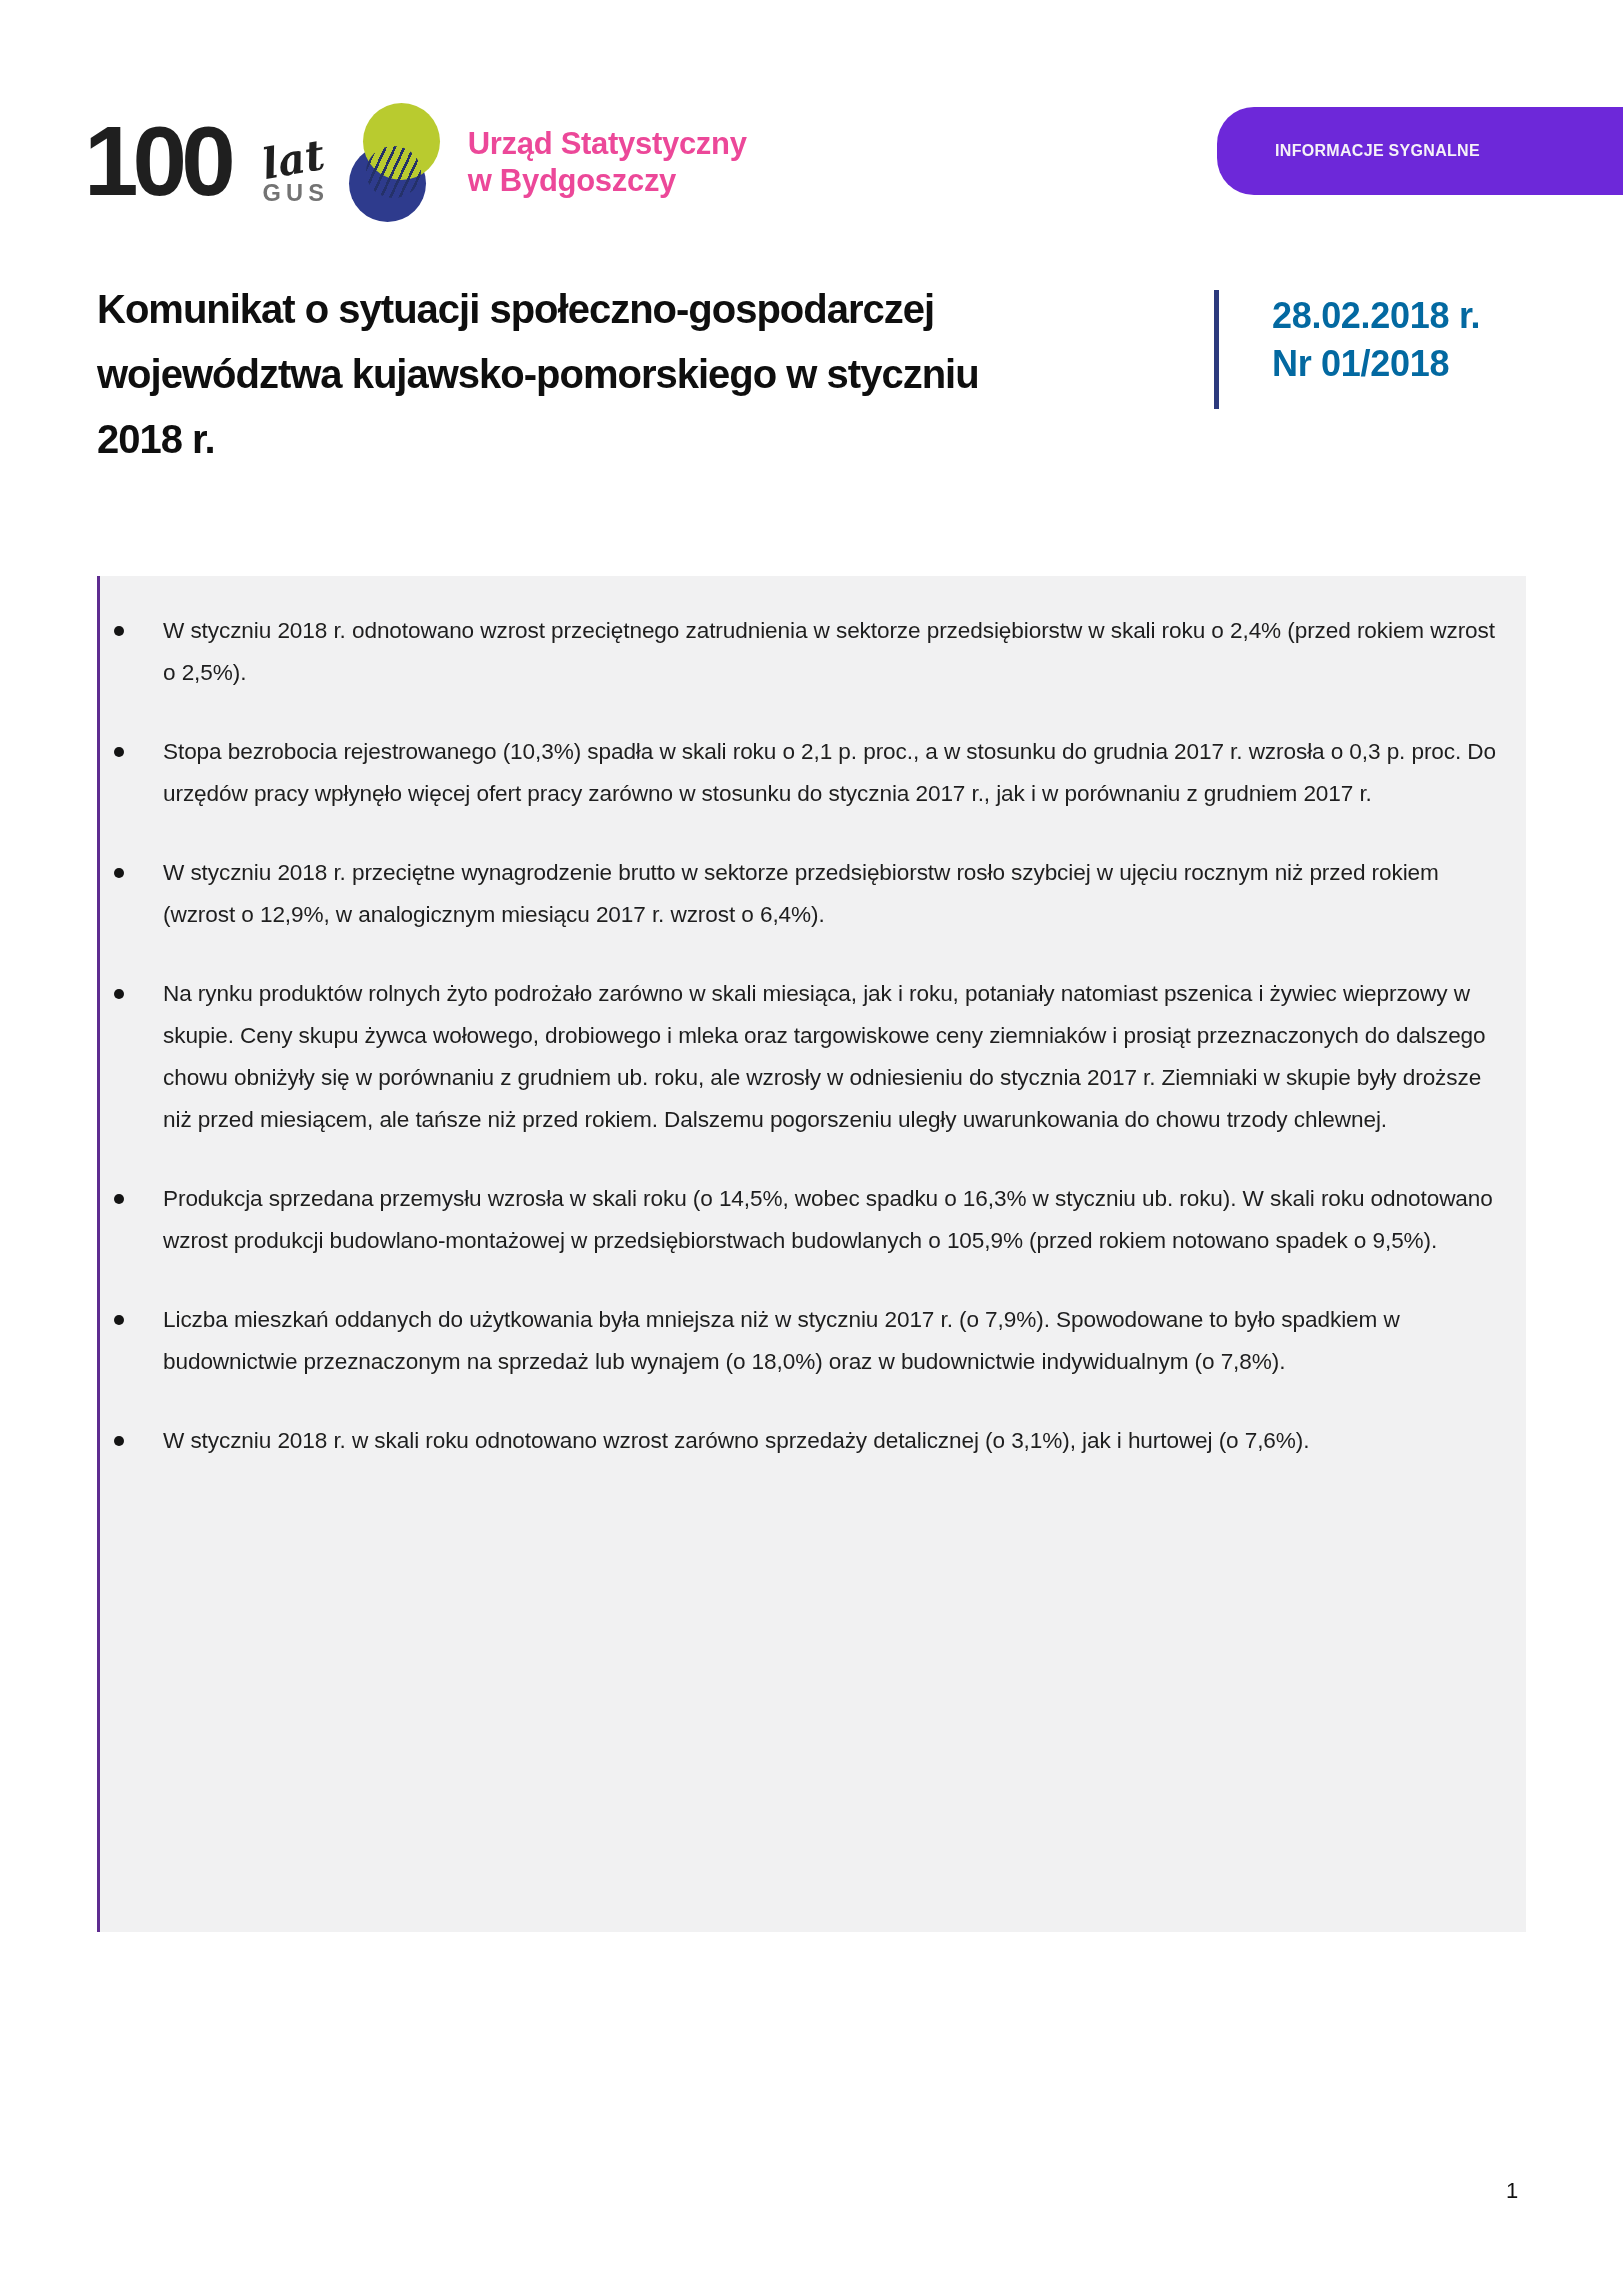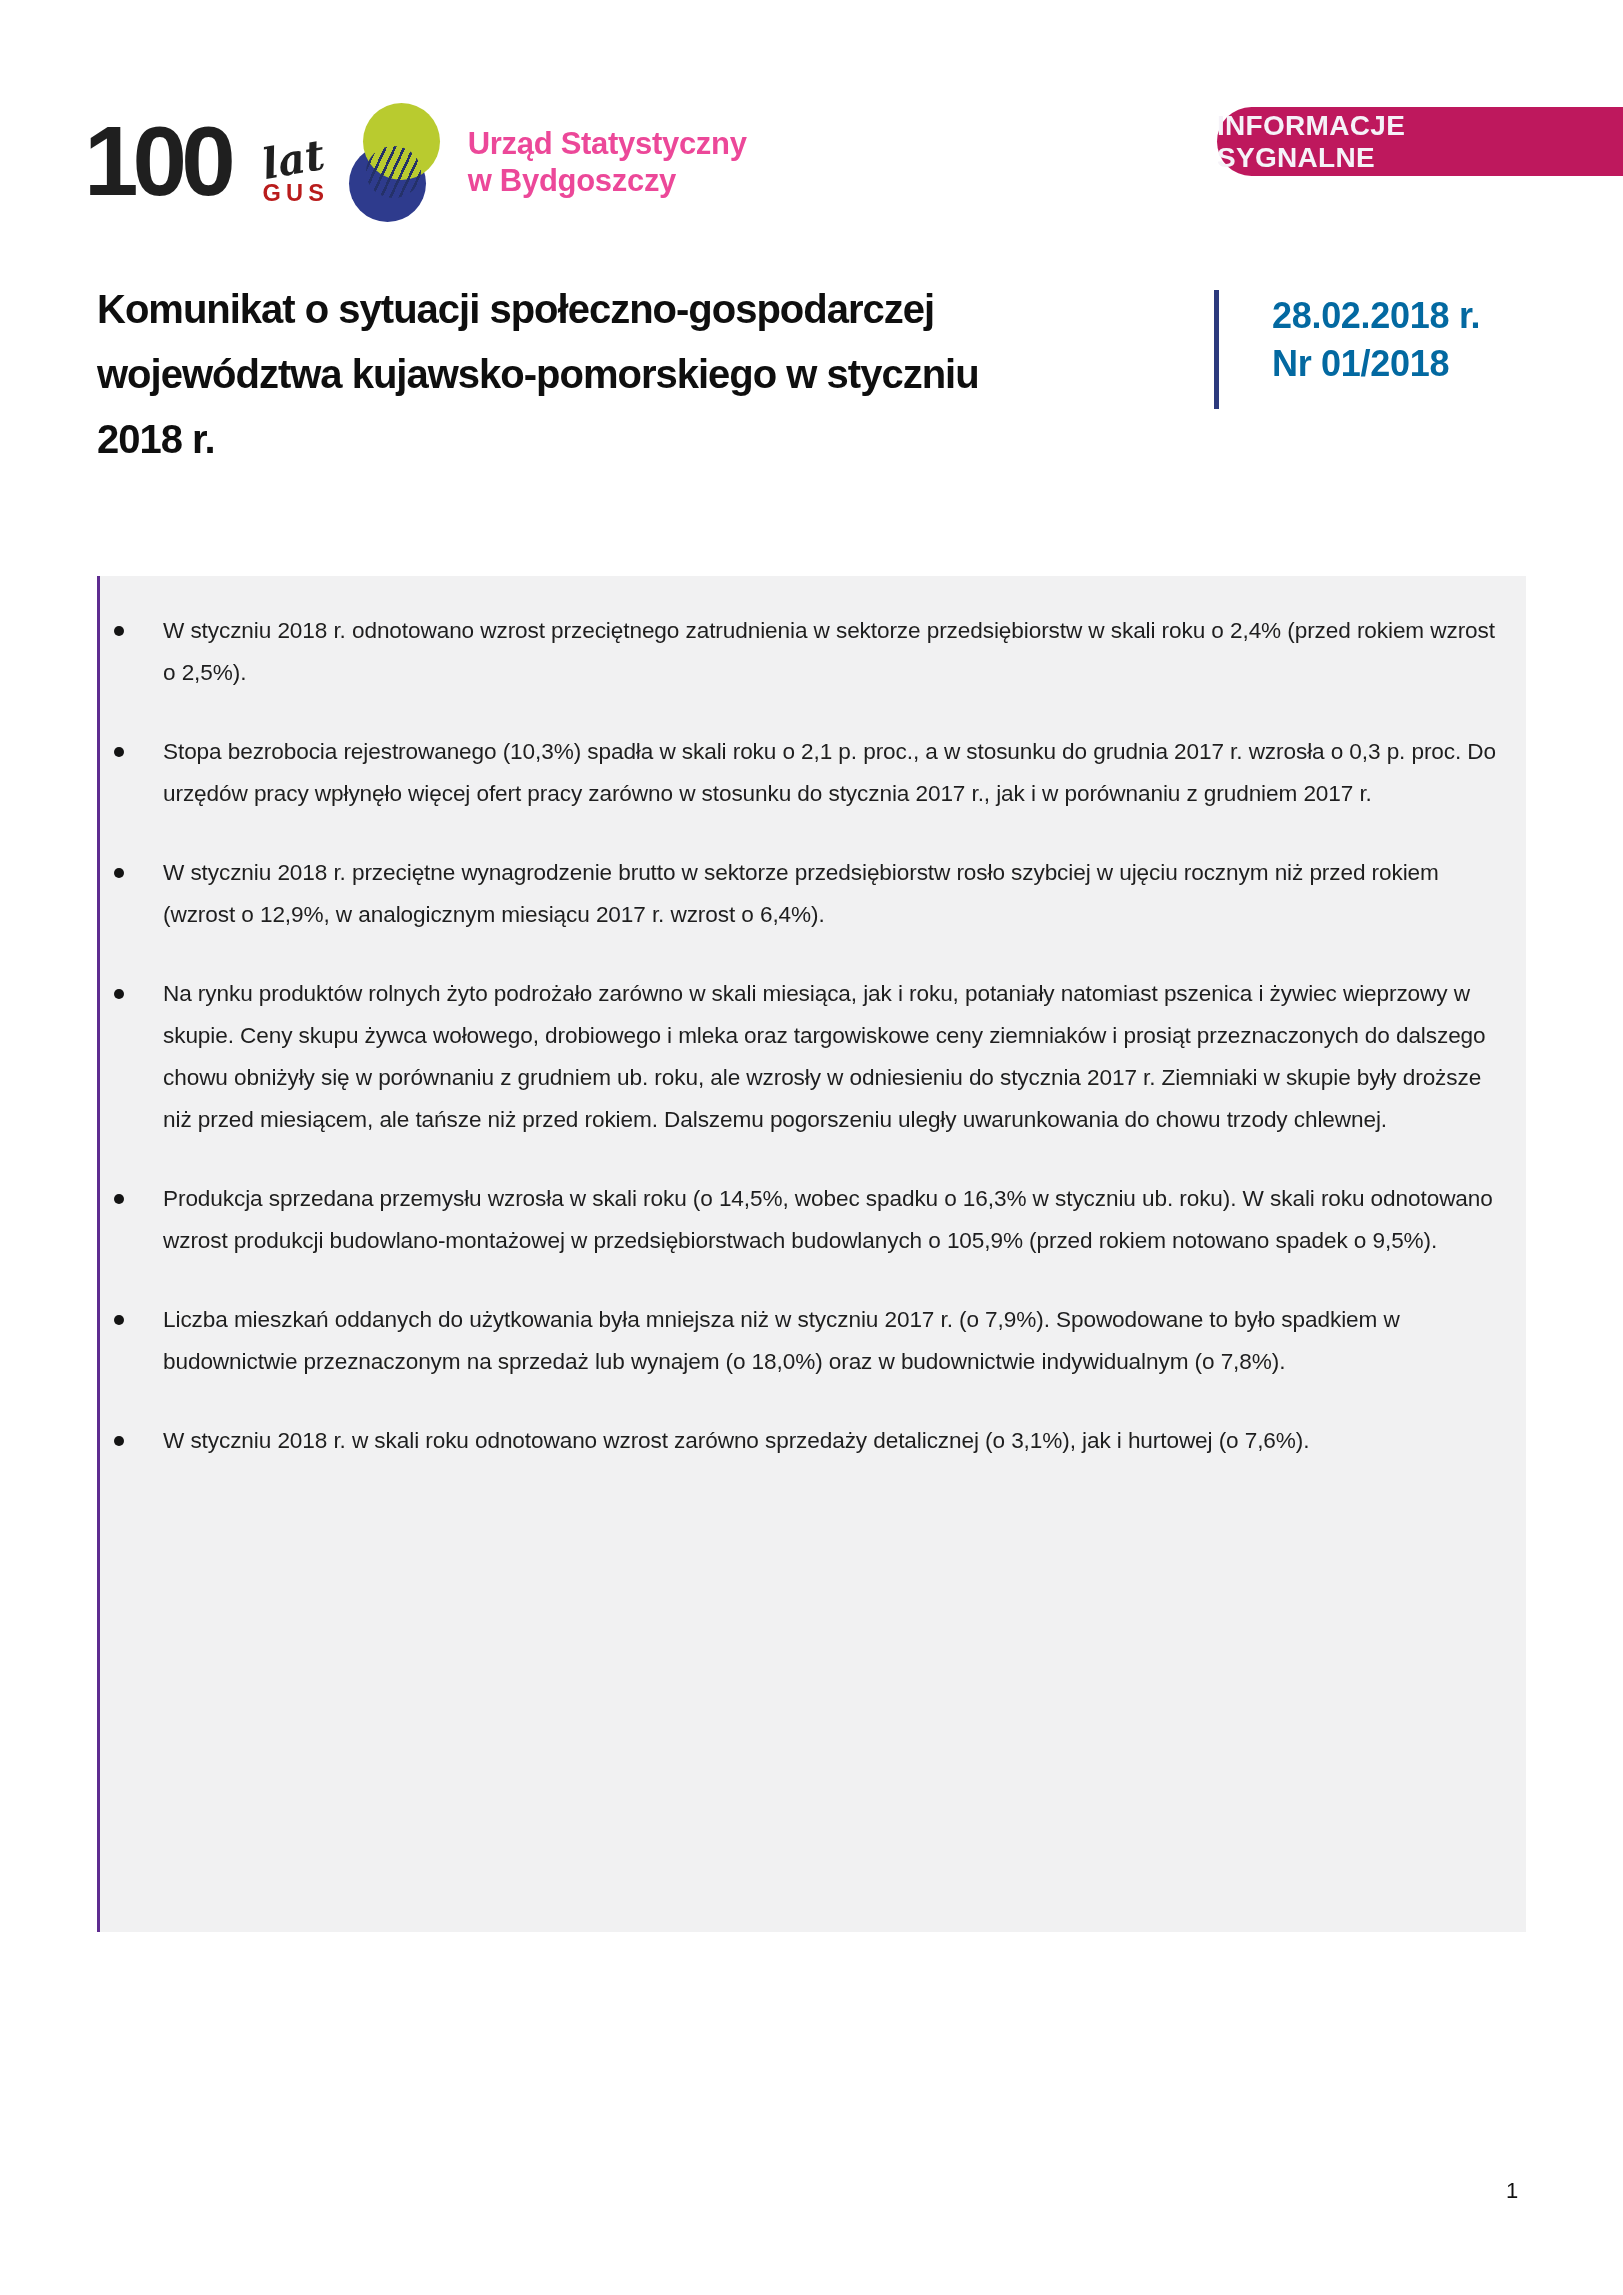--- a/index.html
+++ b/index.html
@@ -26,21 +26,21 @@
     display: flex; flex-direction: column; align-items: flex-start;
     margin-left: 2.6px; margin-bottom: 1.3px;
   }
   .logo-lat {
     font-family: "DejaVu Serif", serif; font-style: italic; font-weight: 700;
     font-size: 42px; line-height: 38px; transform: rotate(-10deg);
     color: #1f1f1f;
   }
   .logo-gus {
     font-size: 23.6px; font-weight: 700; letter-spacing: 5.2px;
-    color: #b91c1c; margin-top: 1.3px;
+    color: #737373; margin-top: 1.3px;
   }
   .logo-circles { position: relative; width: 98px; height: 119px; margin-left: 19.6px; }
   .lc-green {
     position: absolute; left: 14.4px; top: 0; width: 77px; height: 77px;
     border-radius: 50%; background: #b9cb2f; z-index: 2;
   }
   .lc-blue {
     position: absolute; left: 0; top: 42px; width: 77px; height: 77px;
     border-radius: 50%; background: #2e3b8d; z-index: 1;
   }
@@ -49,25 +49,25 @@
     border-radius: 50%; z-index: 3;
     background: repeating-linear-gradient(115deg, #243169 0 2.6px, transparent 2.6px 8.5px);
   }
   .logo-org {
     margin-left: 21px; font-size: 31px; line-height: 37px;
     font-weight: 600; color: #ec4899; letter-spacing: -0.3px;
   }
 
   
   .badge {
-    position: absolute; left: 1217px; right: 0; top: 107px; height: 69px;
-    background: #be185d; border-radius: 37px 0 0 37px;
+    position: absolute; left: 1217px; right: 0; top: 107px; height: 88px;
+    background: #6d28d9; border-radius: 37px 0 0 37px;
     display: flex; align-items: center; justify-content: center;
     padding-right: 85px; box-sizing: border-box;
-    color: #f5f2f8; font-weight: 700; font-size: 28px; letter-spacing: 0.3px;
+    color: #f5f2f8; font-weight: 700; font-size: 16px; letter-spacing: 0.3px;
   }
 
   
   .title {
     position: absolute; left: 97px; top: 277px; width: 1079px;
     font-size: 40px; font-weight: 700; line-height: 65px;
     color: #0f0f0f; letter-spacing: -1px;
   }
   .meta-rule {
     position: absolute; left: 1214px; top: 290px;

